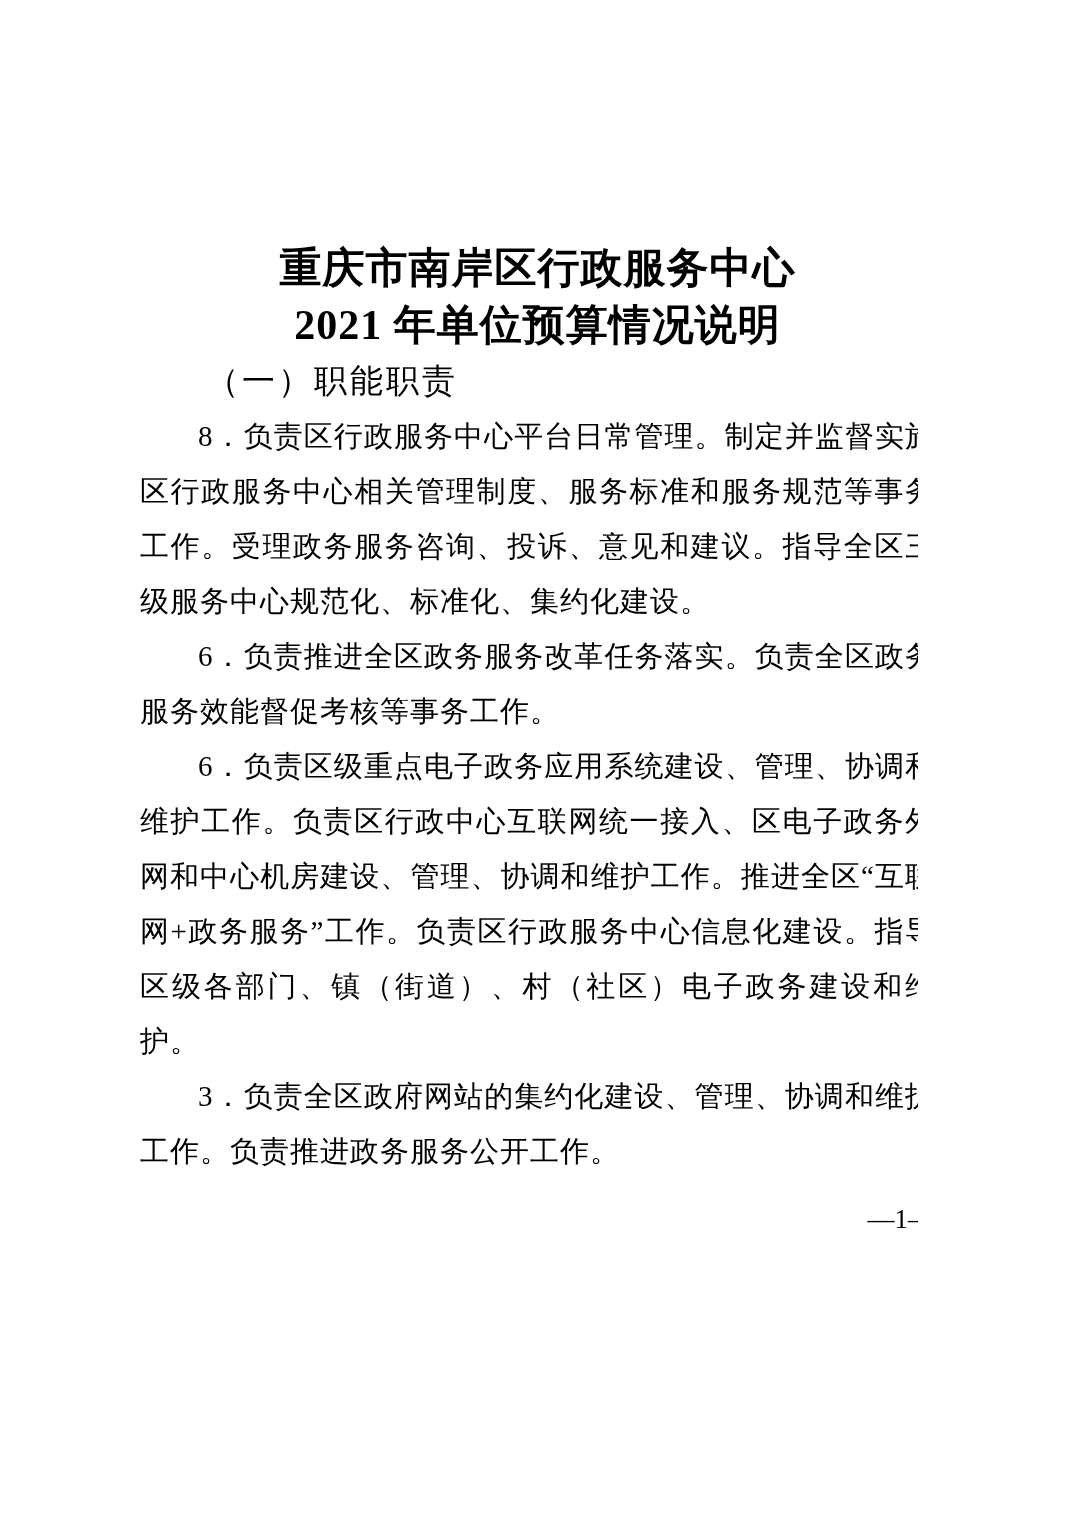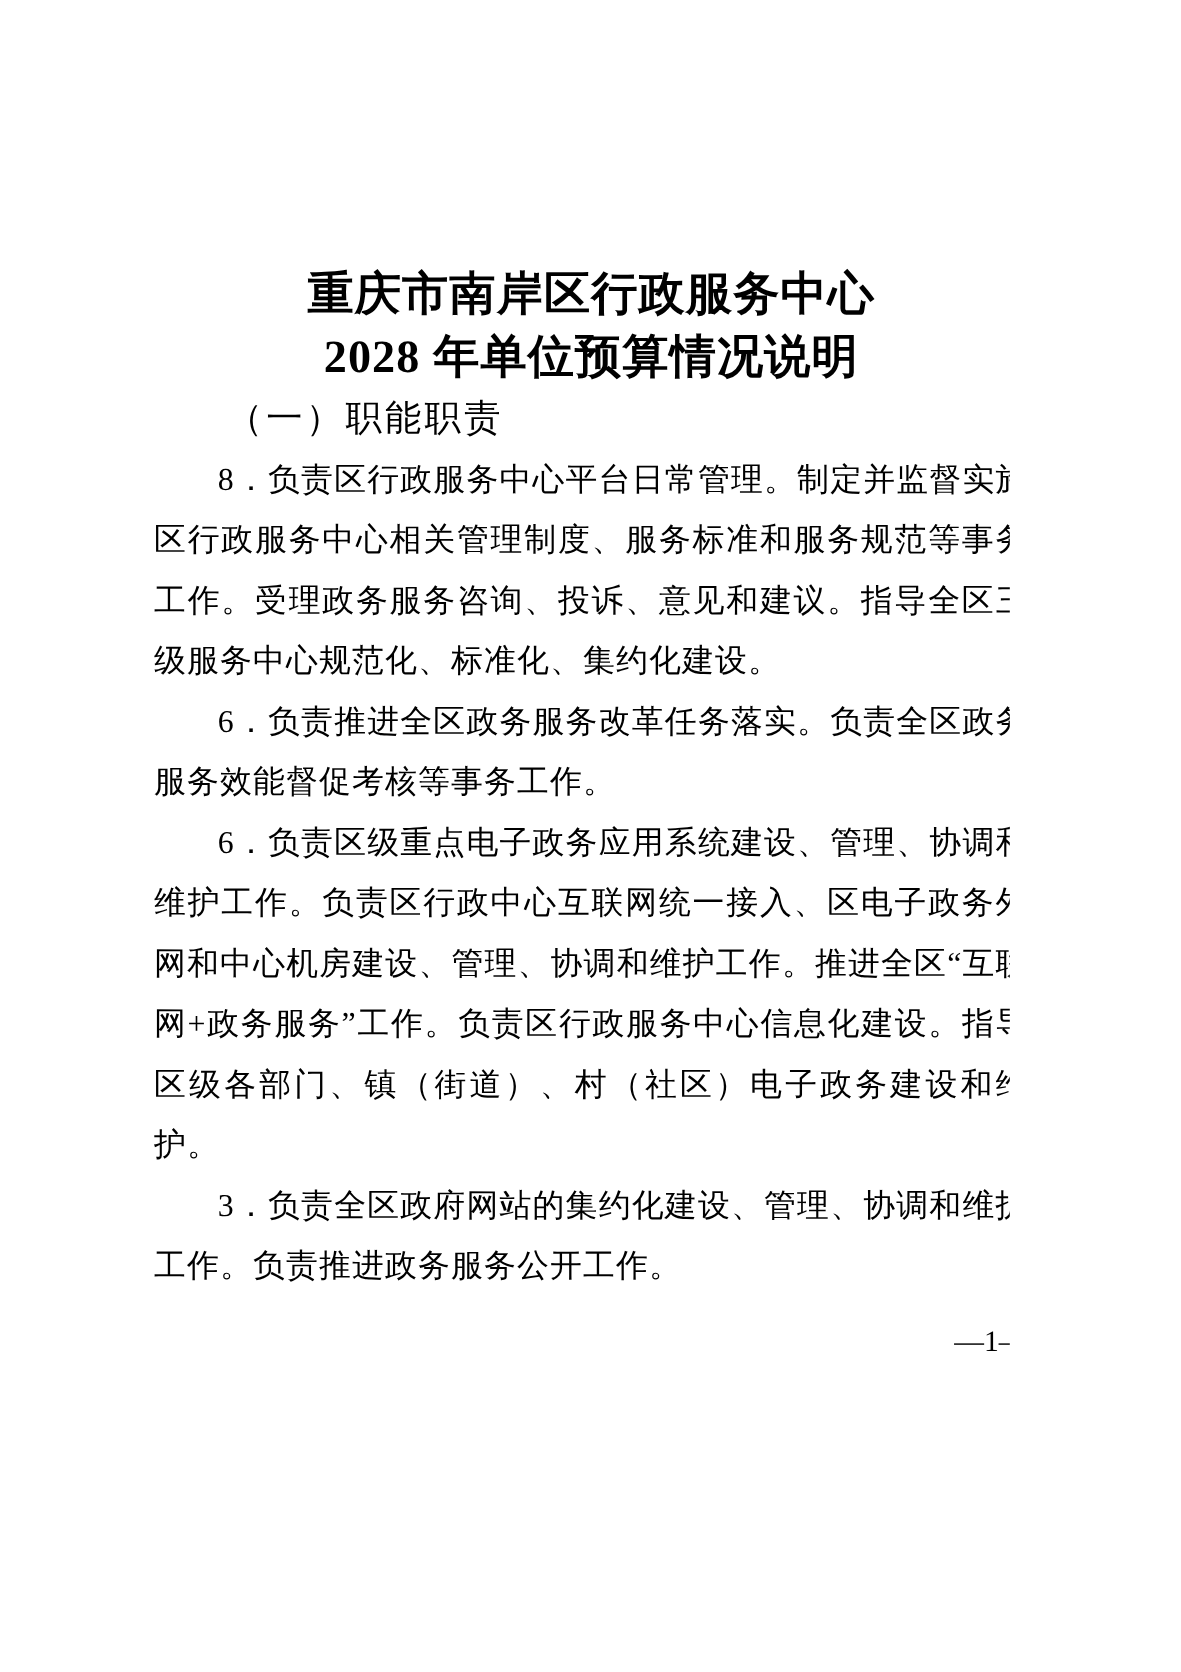--- a/index.html
+++ b/index.html
@@ -63,21 +63,21 @@
   }
 </style>
 </head>
 <body>
 
 <div class="page">
   <div class="content">
 
     <div class="title-block">
       <div>重庆市南岸区行政服务中心</div>
-      <div>2028 年单位预算情况说明</div>
+      <div>2021 年单位预算情况说明</div>
     </div>
 
 
     <div class="subsection-heading">（一）职能职责</div>
 
     <div class="body-text">
       <p>8．负责区行政服务中心平台日常管理。制定并监督实施区行政服务中心相关管理制度、服务标准和服务规范等事务工作。受理政务服务咨询、投诉、意见和建议。指导全区三级服务中心规范化、标准化、集约化建设。</p>
       <p>6．负责推进全区政务服务改革任务落实。负责全区政务服务效能督促考核等事务工作。</p>
       <p>6．负责区级重点电子政务应用系统建设、管理、协调和维护工作。负责区行政中心互联网统一接入、区电子政务外网和中心机房建设、管理、协调和维护工作。推进全区“互联网+政务服务”工作。负责区行政服务中心信息化建设。指导区级各部门、镇（街道）、村（社区）电子政务建设和维护。</p>
       <p>3．负责全区政府网站的集约化建设、管理、协调和维护工作。负责推进政务服务公开工作。</p>

